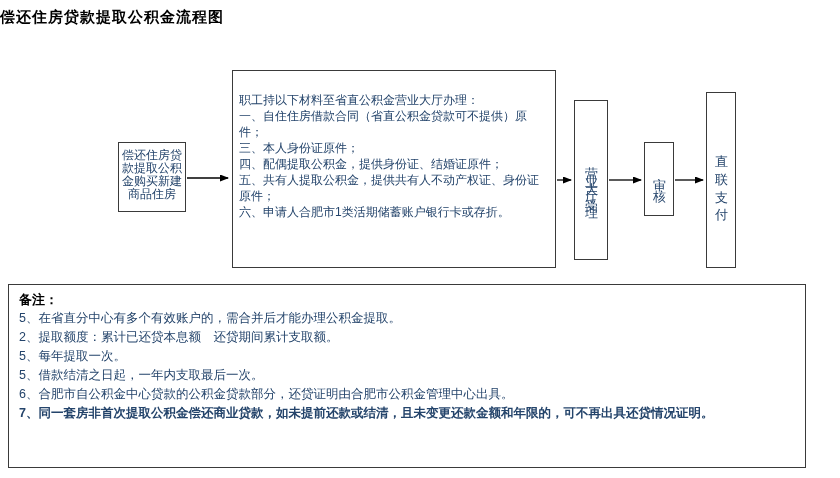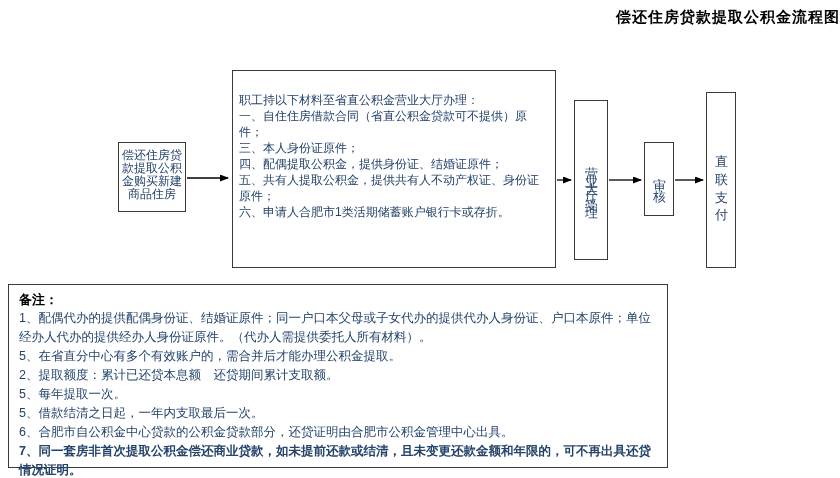--- a/index.html
+++ b/index.html
@@ -6,21 +6,21 @@
   .page{
     position:relative;
     width:840px;height:478px;
     background:#ffffff;
     font-family:"Liberation Sans","DejaVu Sans",sans-serif;
     color:#24446b;
     overflow:hidden;
   }
   .title{
     position:absolute;top:8px;left:0;width:100%;
-    text-align:right;
+    text-align:left;
     font-size:15px;font-weight:bold;color:#000;
     letter-spacing:1px;
   }
   .box{
     position:absolute;
     border:1px solid #3a3a3a;
     box-sizing:border-box;
     background:#fff;
   }
   .source-box{
@@ -49,21 +49,21 @@
     text-align:center;
   }
   .hall-box{left:574px;top:100px;width:34px;height:160px;letter-spacing:8px;}
   .review-box{left:644px;top:142px;width:30px;height:74px;letter-spacing:12px;}
   .pay-box{left:706px;top:92px;width:30px;height:176px;letter-spacing:18px;}
   .arrows{
     position:absolute;left:0;top:0;width:840px;height:478px;
     pointer-events:none;
   }
   .notes{
-    position:absolute;left:8px;top:284px;width:660px;height:184px;
+    position:absolute;left:8px;top:284px;width:798px;height:184px;
     border:1px solid #3a3a3a;
     box-sizing:border-box;
     padding:6px 10px 10px 10px;
   }
   .notes-label{
     font-size:13px;font-weight:bold;color:#000;
     line-height:18px;
   }
   .note-item{
     font-size:12.5px;line-height:19px;
@@ -106,21 +106,20 @@
       </marker>
     </defs>
     <line x1="187" y1="178" x2="228" y2="178" stroke="#000" stroke-width="1.3" marker-end="url(#ah)"></line>
     <line x1="557" y1="180" x2="571" y2="180" stroke="#000" stroke-width="1.3" marker-end="url(#ah)"></line>
     <line x1="609" y1="180" x2="641" y2="180" stroke="#000" stroke-width="1.3" marker-end="url(#ah)"></line>
     <line x1="675" y1="180" x2="703" y2="180" stroke="#000" stroke-width="1.3" marker-end="url(#ah)"></line>
   </svg>
 
   <div class="notes">
     <div class="notes-label">备注：</div>
-    <div class="note-item">1、配偶代办的提供配偶身份证、结婚证原件；同一户口本父母或子女代办的提供代办人身份证、户口本原件；单位经办人代办的提供经办人身份证原件。（代办人需提供委托人所有材料）。</div>
     <div class="note-item">5、在省直分中心有多个有效账户的，需合并后才能办理公积金提取。</div>
     <div class="note-item">2、提取额度：累计已还贷本息额　还贷期间累计支取额。</div>
     <div class="note-item">5、每年提取一次。</div>
     <div class="note-item">5、借款结清之日起，一年内支取最后一次。</div>
     <div class="note-item">6、合肥市自公积金中心贷款的公积金贷款部分，还贷证明由合肥市公积金管理中心出具。</div>
     <div class="note-item bold">7、同一套房非首次提取公积金偿还商业贷款，如未提前还款或结清，且未变更还款金额和年限的，可不再出具还贷情况证明。</div>
   </div>
 
 </div>
 

